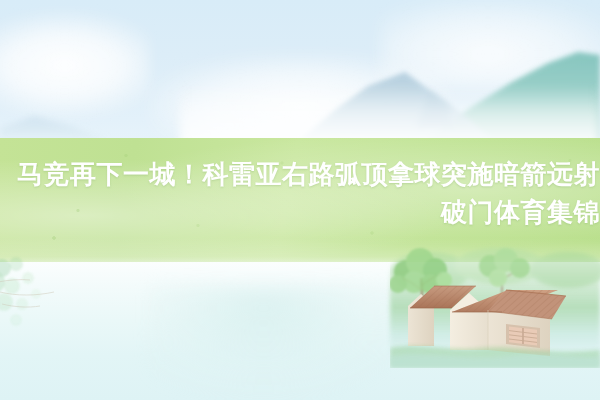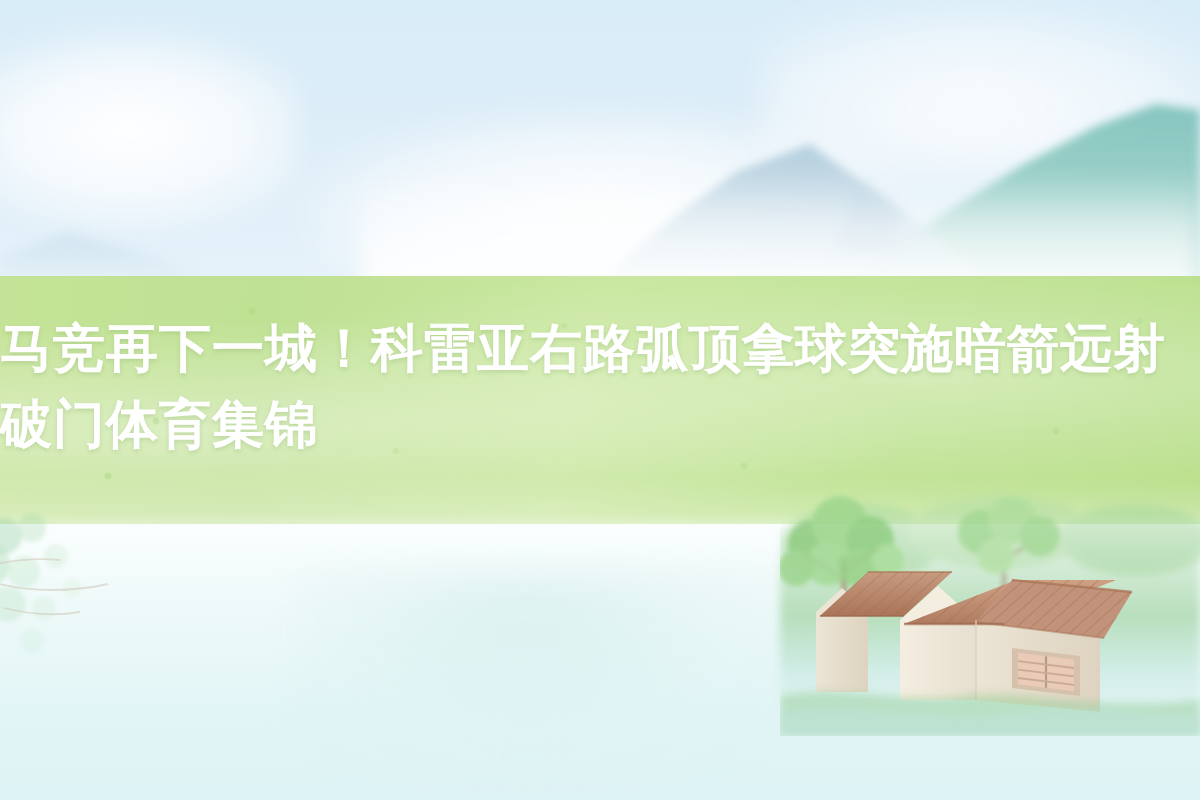--- a/index.html
+++ b/index.html
@@ -162,21 +162,21 @@
        rgba(186,226,214,0.45) 78%,
        rgba(222,243,245,0.0) 100%);
     filter: blur(2px);
   }
 
   
   #headline {
     position: absolute;
     left: 0; top: 155px;
     width: 600px;
-    text-align: left;
+    text-align: right;
     color: #ffffff;
     font-size: 26px;
     font-weight: 700;
     line-height: 38px;
     letter-spacing: 0.5px;
     text-shadow: 0 1px 2px rgba(120,160,90,0.28);
     white-space: pre-line;
     user-select: none;
   }
 </style>

